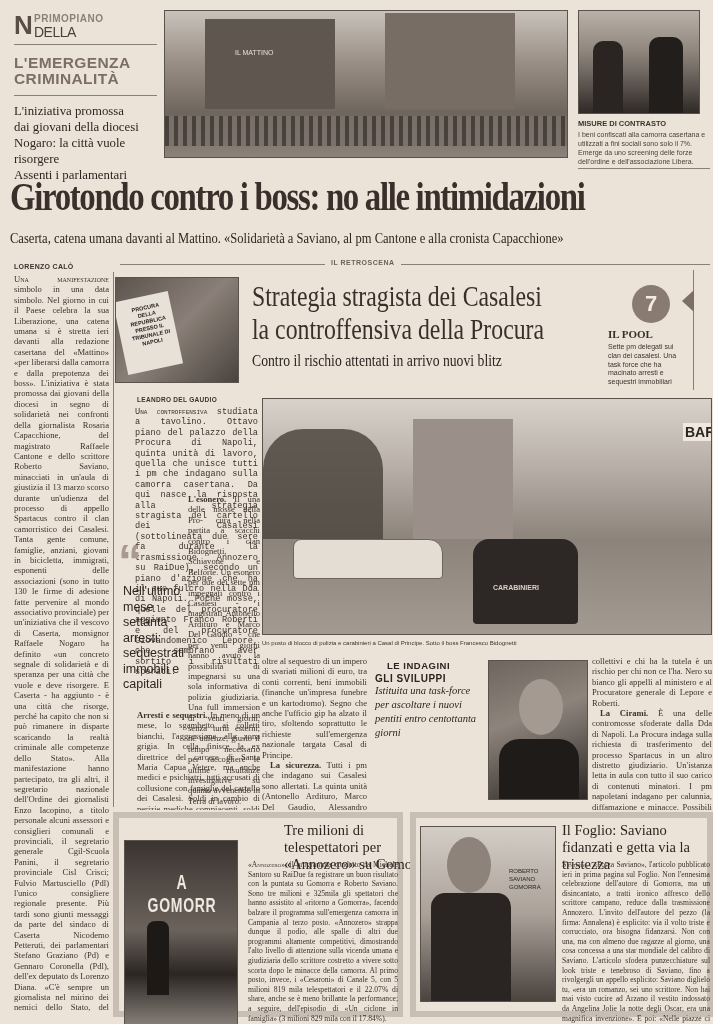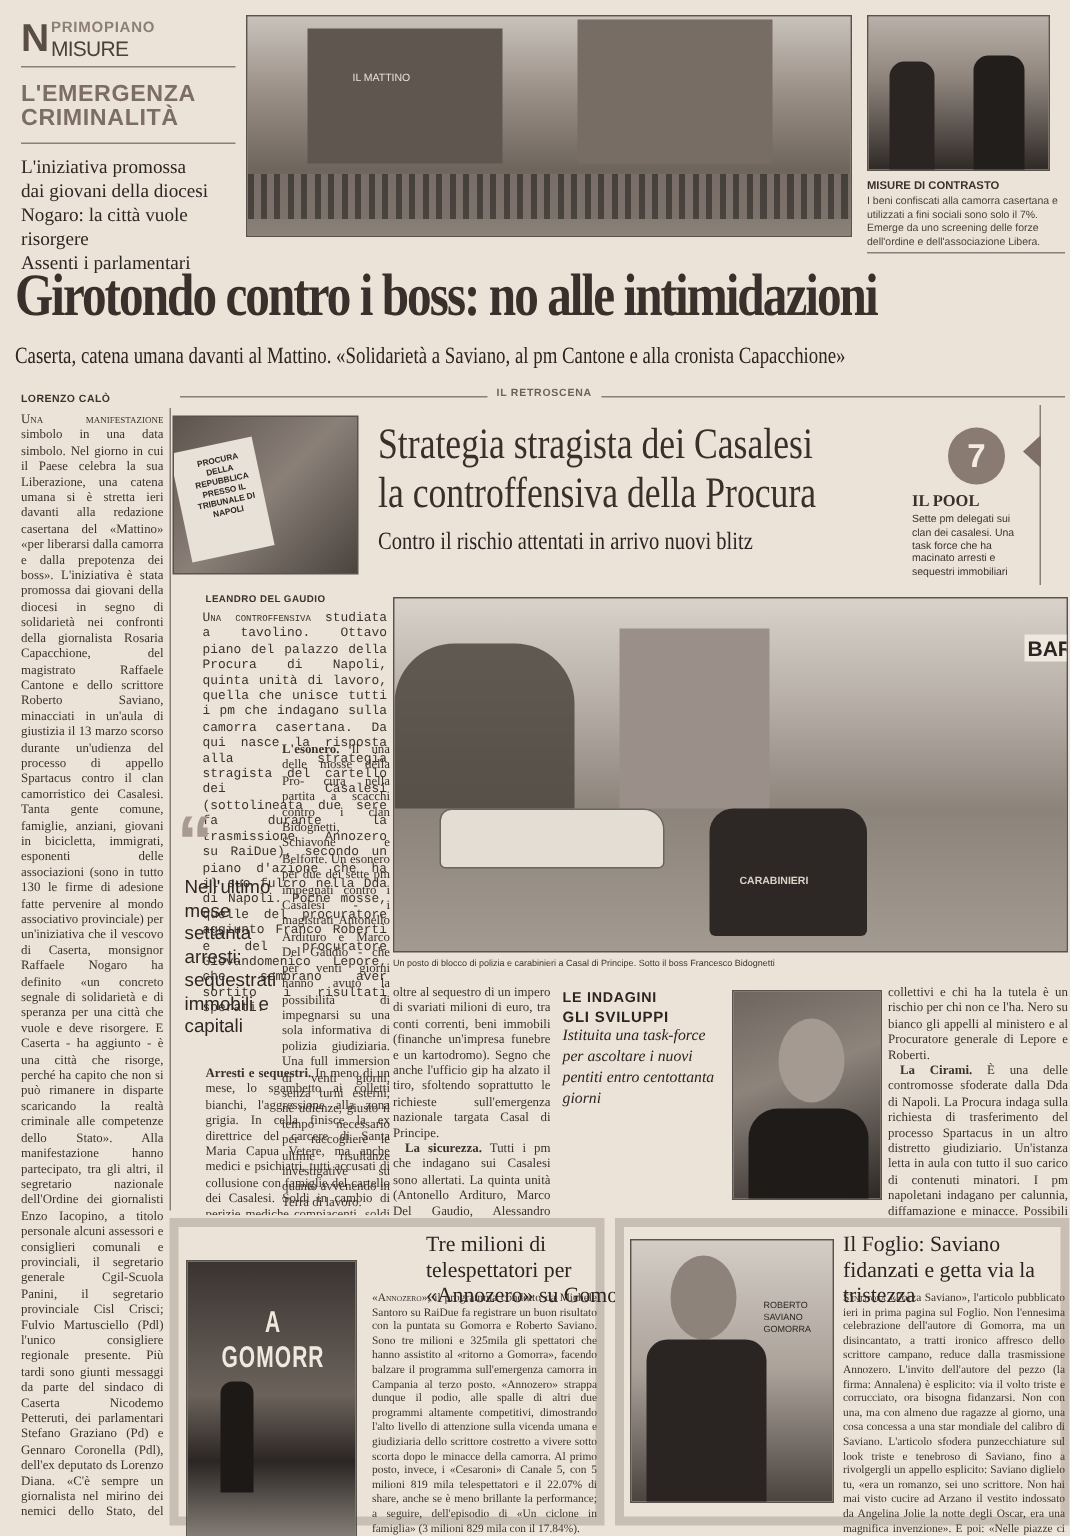--- a/index.html
+++ b/index.html
@@ -14,21 +14,21 @@
   .vrule { background: #8a7f76; width: 1px; }
   .smallcaps { font-variant: small-caps; }
   .band { background: #c9beb3; }
 </style>
 </head>
 <body>
 
 <div class="abs" style="left:14px;top:10px;width:140px;height:30px;">
   <span class="sans" style="position:absolute;left:0;top:2px;font-size:26px;font-weight:bold;color:#5a4d46;line-height:26px;">N</span>
   <span class="sans" style="position:absolute;left:20px;top:3px;font-size:10px;font-weight:bold;color:#8c7f77;letter-spacing:0.5px;">PRIMOPIANO</span>
-  <span class="sans" style="position:absolute;left:20px;top:14px;font-size:14px;color:#4a3f39;letter-spacing:-0.5px;">MISURE</span>
+  <span class="sans" style="position:absolute;left:20px;top:14px;font-size:14px;color:#4a3f39;letter-spacing:-0.5px;">DELLA</span>
 </div>
 <div class="abs rule" style="left:14px;top:44px;width:143px;"></div>
 <div class="abs sans" style="left:14px;top:55px;width:140px;font-size:15.5px;font-weight:900;color:#7c6e67;line-height:16px;letter-spacing:0.4px;">L'EMERGENZA CRIMINALITÀ</div>
 <div class="abs rule" style="left:14px;top:95px;width:143px;"></div>
 <div class="abs cond" style="left:14px;top:103px;width:150px;font-size:12.8px;line-height:16px;color:#2e2622;">
   <div>L'iniziativa promossa</div>
   <div>dai giovani della diocesi</div>
   <div>Nogaro: la città vuole risorgere</div>
   <div>Assenti i parlamentari</div>
 </div>
@@ -102,21 +102,21 @@
 </div>
 
 <div class="abs sans" style="left:262px;top:640px;width:450px;font-size:6px;color:#3a322d;white-space:nowrap;">Un posto di blocco di polizia e carabinieri a Casal di Principe. Sotto il boss Francesco Bidognetti</div>
 
 <div class="abs body-text" style="left:262px;top:656px;width:105px;height:156px;overflow:hidden;">
   <p>oltre al sequestro di un impero di svariati milioni di euro, tra conti correnti, beni immobili (finanche un'impresa funebre e un kartodromo). Segno che anche l'ufficio gip ha alzato il tiro, sfoltendo soprattutto le richieste sull'emergenza nazionale targata Casal di Principe.</p>
   <p style="text-indent:8px;"><b>La sicurezza.</b> <span>Tutti i pm che indagano sui Casalesi sono allertati. La quinta unità (Antonello Ardituro, Marco Del Gaudio, Alessandro Milita, Raffaello Falcone, Cesare Sirignano, Giovanni Conzo, Catello Maresca) è nel mirino. Dopo le minacce al pm Raffaele Cantone (oggi in Cassazione) il problema principale è la sicurezza. Mancano le auto blindate, sono turni per gli spostamenti</span></p>
 </div>
 
 <div class="abs" style="left:375px;top:660px;width:110px;">
-  <div class="sans" style="font-size:9.5px;font-weight:900;color:#2c2420;letter-spacing:0.5px;">LE INDAGINI</div>
+  <div class="sans" style="font-size:9.5px;font-weight:900;color:#2c2420;letter-spacing:0.5px;margin-left:12px;">LE INDAGINI</div>
   <div class="sans" style="font-size:10px;font-weight:900;color:#2c2420;letter-spacing:0.5px;margin-top:2px;">GLI SVILUPPI</div>
   <div class="cond" style="font-size:10.5px;line-height:14px;font-style:italic;color:#2c2420;">Istituita una task-force per ascoltare i nuovi pentiti entro centottanta giorni</div>
 </div>
 
 <div class="abs photo" style="left:488px;top:660px;width:100px;height:140px;background:linear-gradient(160deg,#6e655e 0%,#8d847c 40%,#2d2825 100%);">
   <div style="position:absolute;left:30px;top:18px;width:44px;height:56px;background:#a49a92;border-radius:50%;"></div>
   <div style="position:absolute;left:10px;top:78px;width:80px;height:62px;background:#1f1b19;border-radius:20px 20px 0 0;"></div>
 </div>
 
 <div class="abs body-text" style="left:592px;top:656px;width:120px;height:156px;overflow:hidden;">

